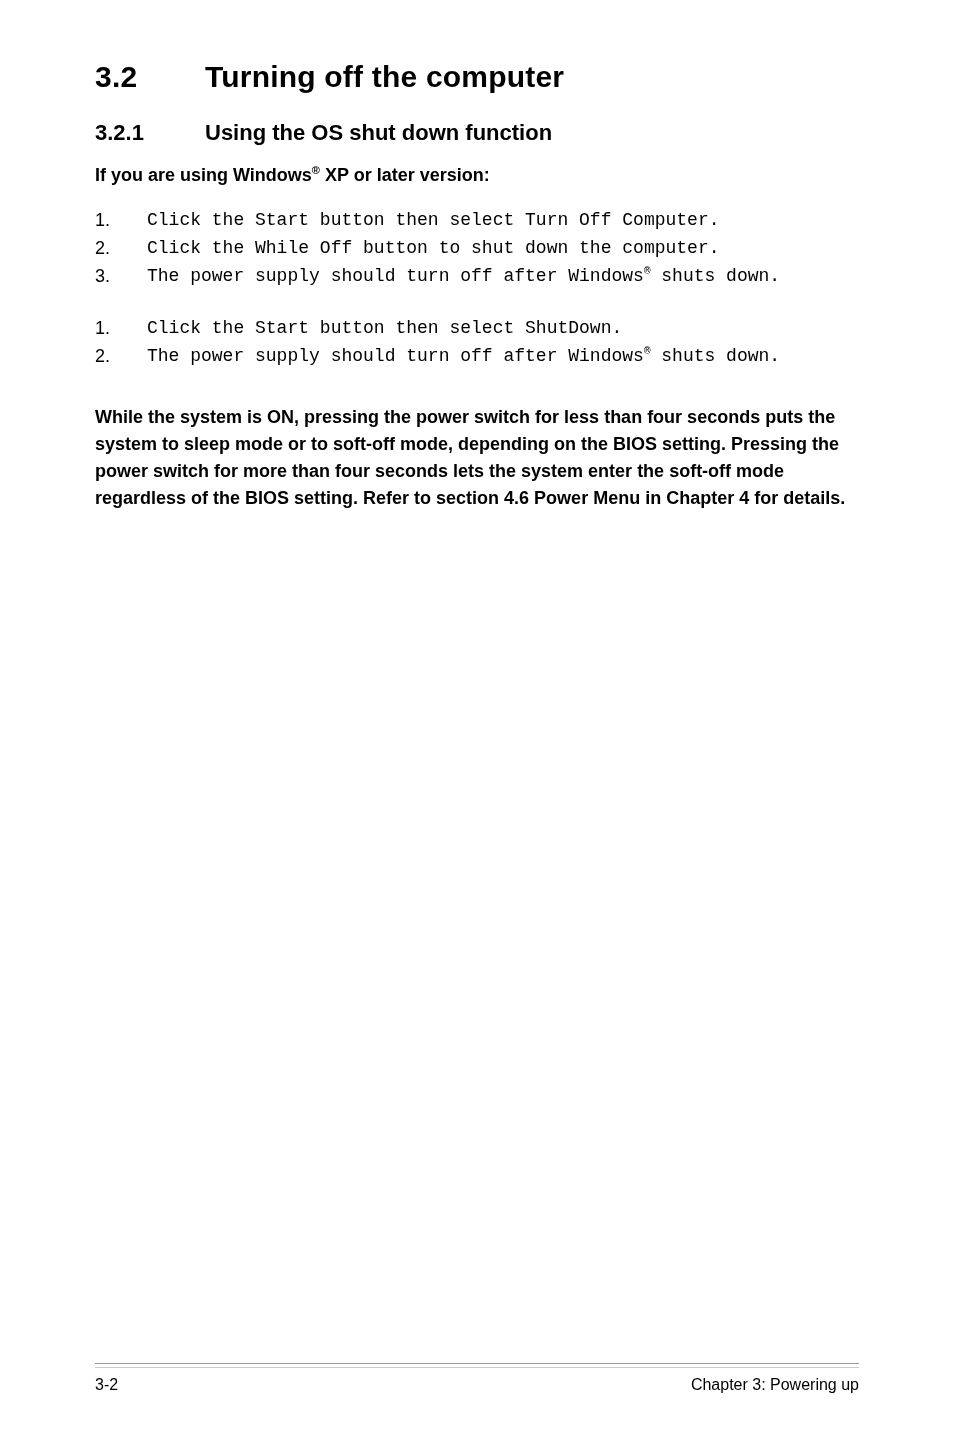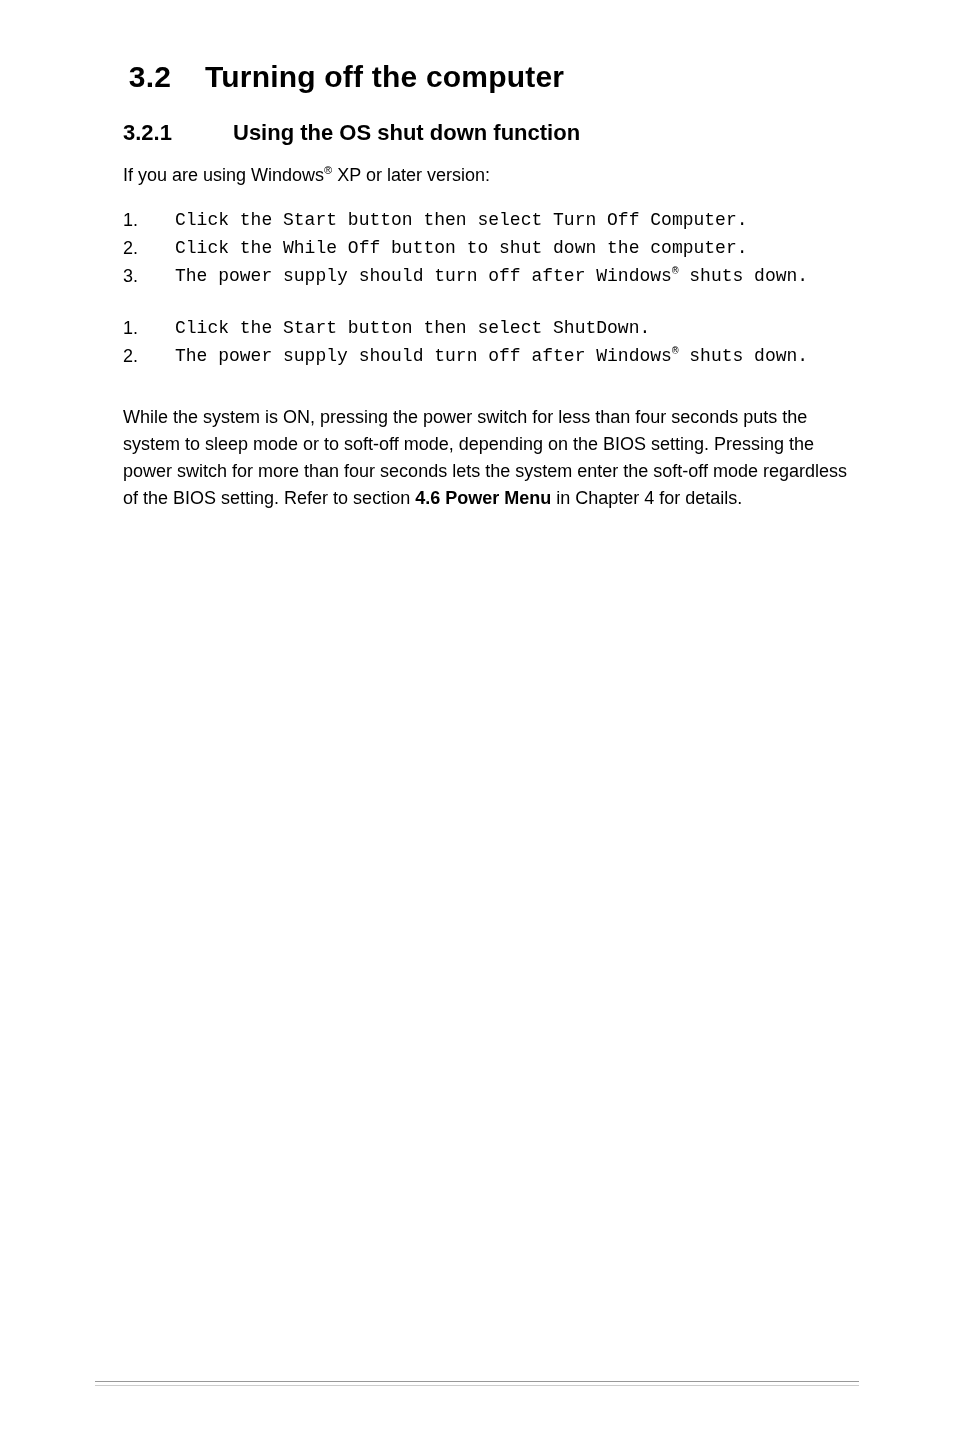--- a/index.html
+++ b/index.html
@@ -13,52 +13,52 @@
   }
   .section-title {
     font-size: 30px;
     font-weight: bold;
     margin-bottom: 26px;
     letter-spacing: 0.2px;
   }
   .section-title .num {
     display: inline-block;
     width: 110px;
-    text-align: center;
   }
   .sub-title {
     font-size: 22px;
     font-weight: bold;
     margin-bottom: 16px;
   }
   .sub-title .num {
     display: inline-block;
     width: 110px;
   }
   .para {
     font-size: 18px;
     line-height: 1.5;
     margin-bottom: 18px;
+    font-weight: bold;
   }
   sup { font-size: 11px; vertical-align: super; }
   ol.steps {
     list-style: none;
     margin-bottom: 24px;
   }
   ol.steps li {
     font-size: 18px;
     line-height: 1.55;
     display: flex;
   }
   ol.steps li .li-num {
     width: 52px;
     flex: 0 0 52px;
   }
   ol.steps li .li-text { flex: 1; font-family: Liberation Mono, monospace; }
-  .block { margin-bottom: 34px; margin-left: 28px; }
+  .block { margin-bottom: 34px; }
   .footer {
     position: absolute;
     left: 95px;
     right: 95px;
     bottom: 44px;
   }
   .footer-line {
     border-top: 1px solid #999;
     margin-bottom: 3px;
   }
@@ -123,13 +123,17 @@
 <div class="block">
 
   <p class="para">
     <span>While the system is ON, pressing the power switch for less than four seconds puts the system to sleep mode or to soft-off mode, depending on the BIOS setting. Pressing the power switch for more than four seconds lets the system enter the soft-off mode regardless of the BIOS setting. Refer to section </span><b>4.6 Power Menu</b><span> in Chapter 4 for details.</span>
   </p>
 </div>
 
 <div class="footer">
   <div class="footer-line"></div>
   <div class="footer-line2"></div>
+  <div class="footer-row">
+    <span>3-2</span>
+    <span>Chapter 3: Powering up</span>
+  </div>
 </div>
 
 </body></html>

